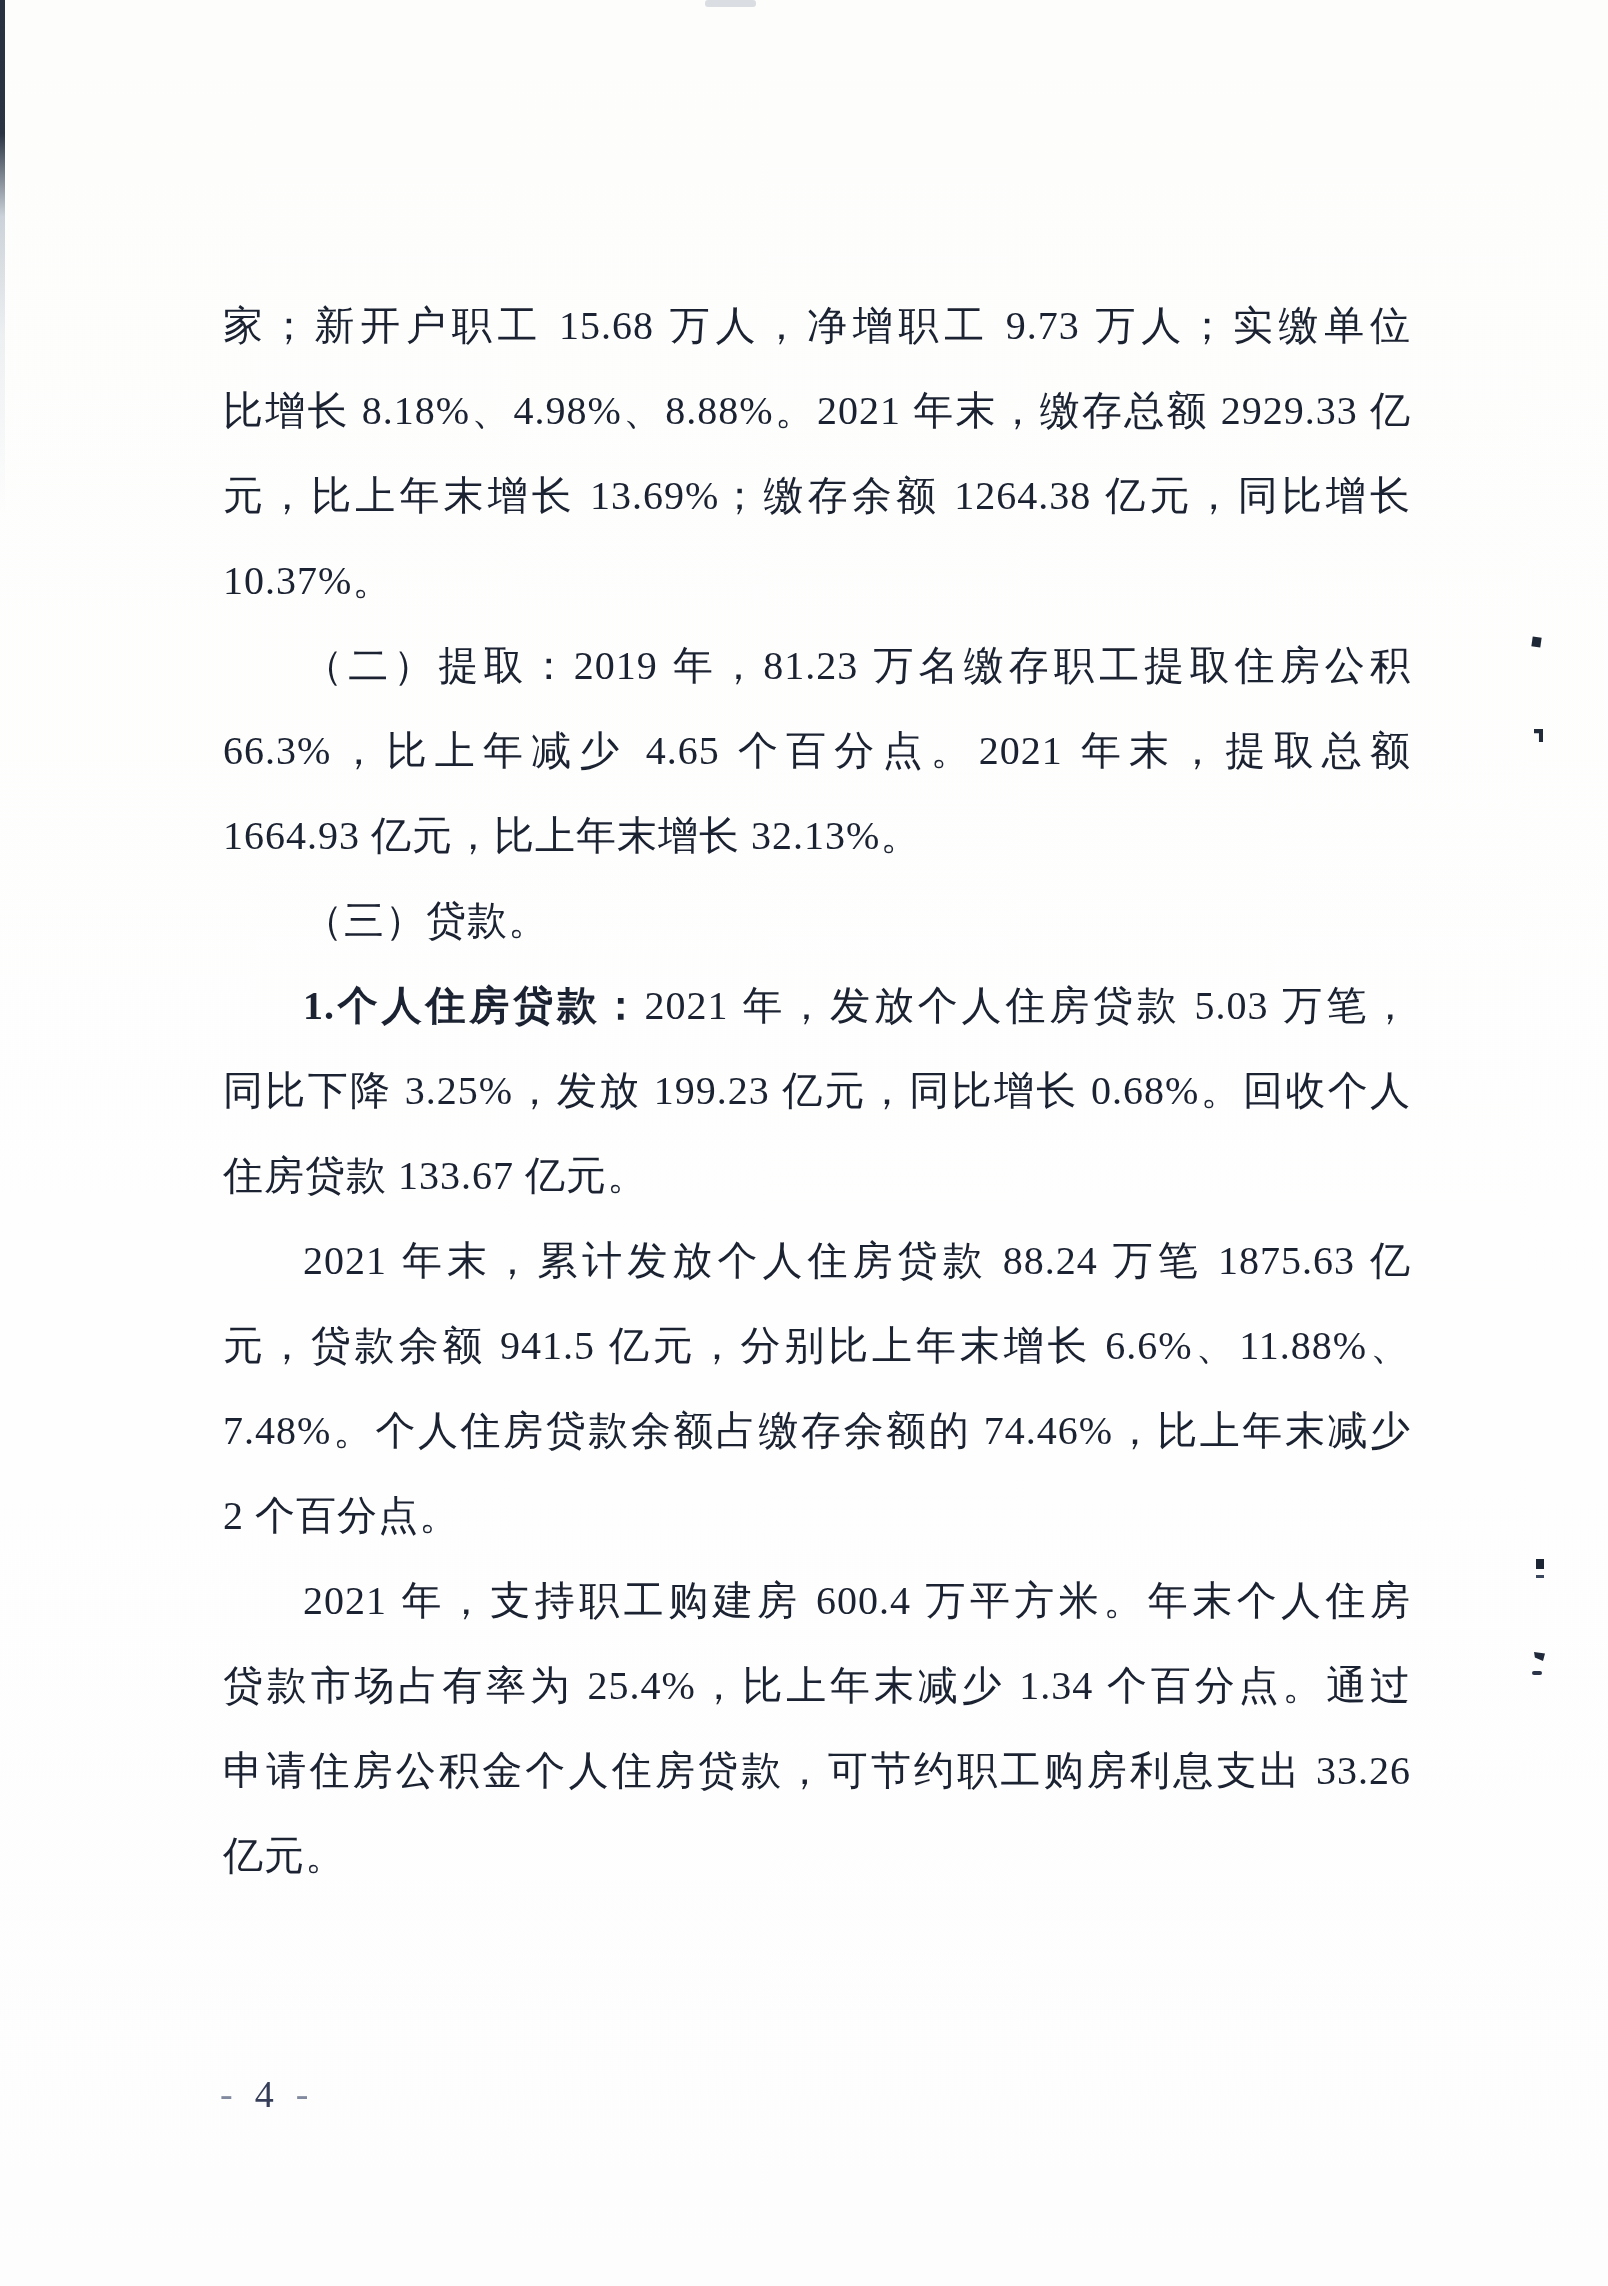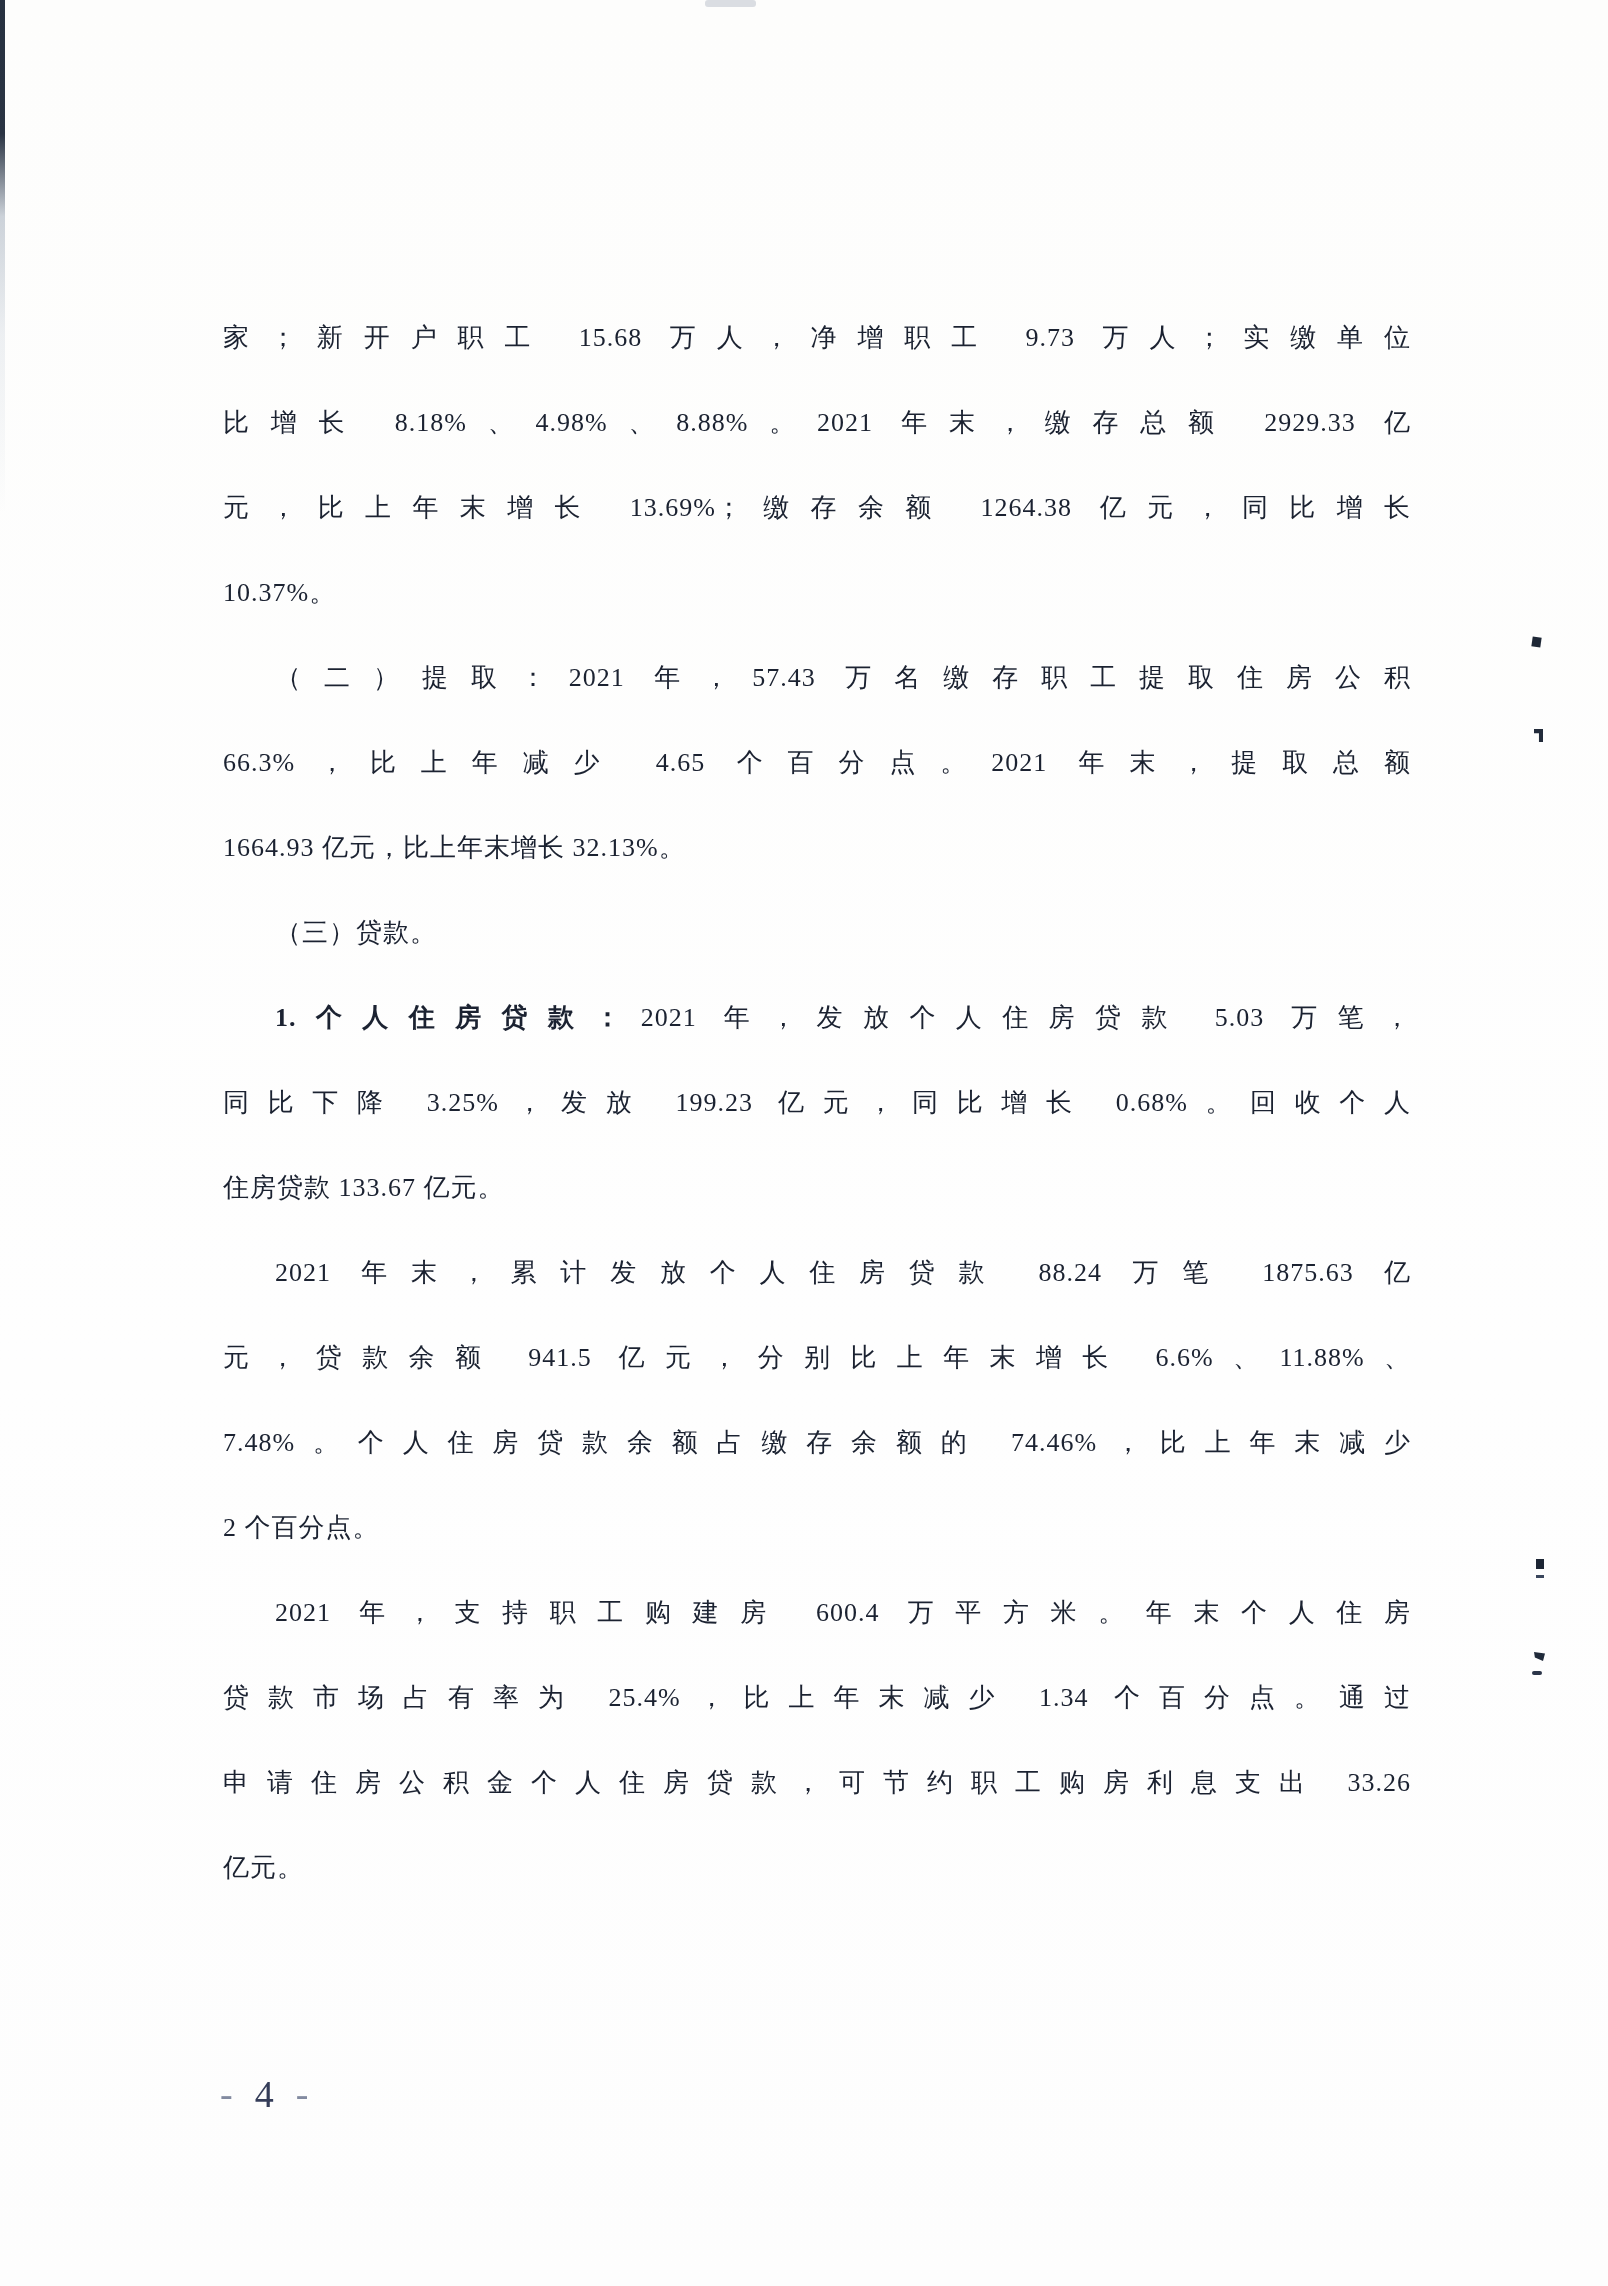--- a/index.html
+++ b/index.html
@@ -9,23 +9,23 @@
     position: relative;
     overflow: hidden;
     font-family: "Liberation Serif", "DejaVu Serif", serif;
   }
   .page {
     position: absolute; inset: 0;
     background: linear-gradient(180deg, #fdfdfc 0%, #fefefe 60%, #fdfdfd 100%);
   }
   .textblock {
     position: absolute;
-    left: 223px; top: 295px; width: 1188px;
+    left: 223px; top: 283px; width: 1188px;
     color: #1b2231;
-    font-size: 26px;
+    font-size: 40px;
   }
   .line {
     height: 85px; line-height: 85px;
     text-align: justify;
     text-align-last: justify;
     overflow: hidden;
     letter-spacing: 1px;
   }
   .line.short { text-align: right; text-align-last: left; }
   .line.indent { text-indent: 2em; }
@@ -58,21 +58,21 @@
 </head>
 <body>
 
 <div class="page">
 
   <div class="textblock">
     <div class="line">家；新开户职工 15.68 万人，净增职工 9.73 万人；实缴单位</div>
     <div class="line">比增长 8.18%、4.98%、8.88%。2021 年末，缴存总额 2929.33 亿</div>
     <div class="line">元，比上年末增长 13.69%；缴存余额 1264.38 亿元，同比增长</div>
     <div class="line short">10.37%。</div>
-    <div class="line indent">（二）提取：2021 年，57.43 万名缴存职工提取住房公积</div>
+    <div class="line indent">（二）提取：2019 年，81.23 万名缴存职工提取住房公积</div>
     <div class="line">66.3%，比上年减少 4.65 个百分点。2021 年末，提取总额</div>
     <div class="line short">1664.93 亿元，比上年末增长 32.13%。</div>
     <div class="line short indent">（三）贷款。</div>
     <div class="line indent">
       <span class="bold-head">1.个人住房贷款：</span><span>2021 年，发放个人住房贷款 5.03 万笔，</span>
     </div>
     <div class="line">同比下降 3.25%，发放 199.23 亿元，同比增长 0.68%。回收个人</div>
     <div class="line short">住房贷款 133.67 亿元。</div>
     <div class="line indent">2021 年末，累计发放个人住房贷款 88.24 万笔 1875.63 亿</div>
     <div class="line">元，贷款余额 941.5 亿元，分别比上年末增长 6.6%、11.88%、</div>

